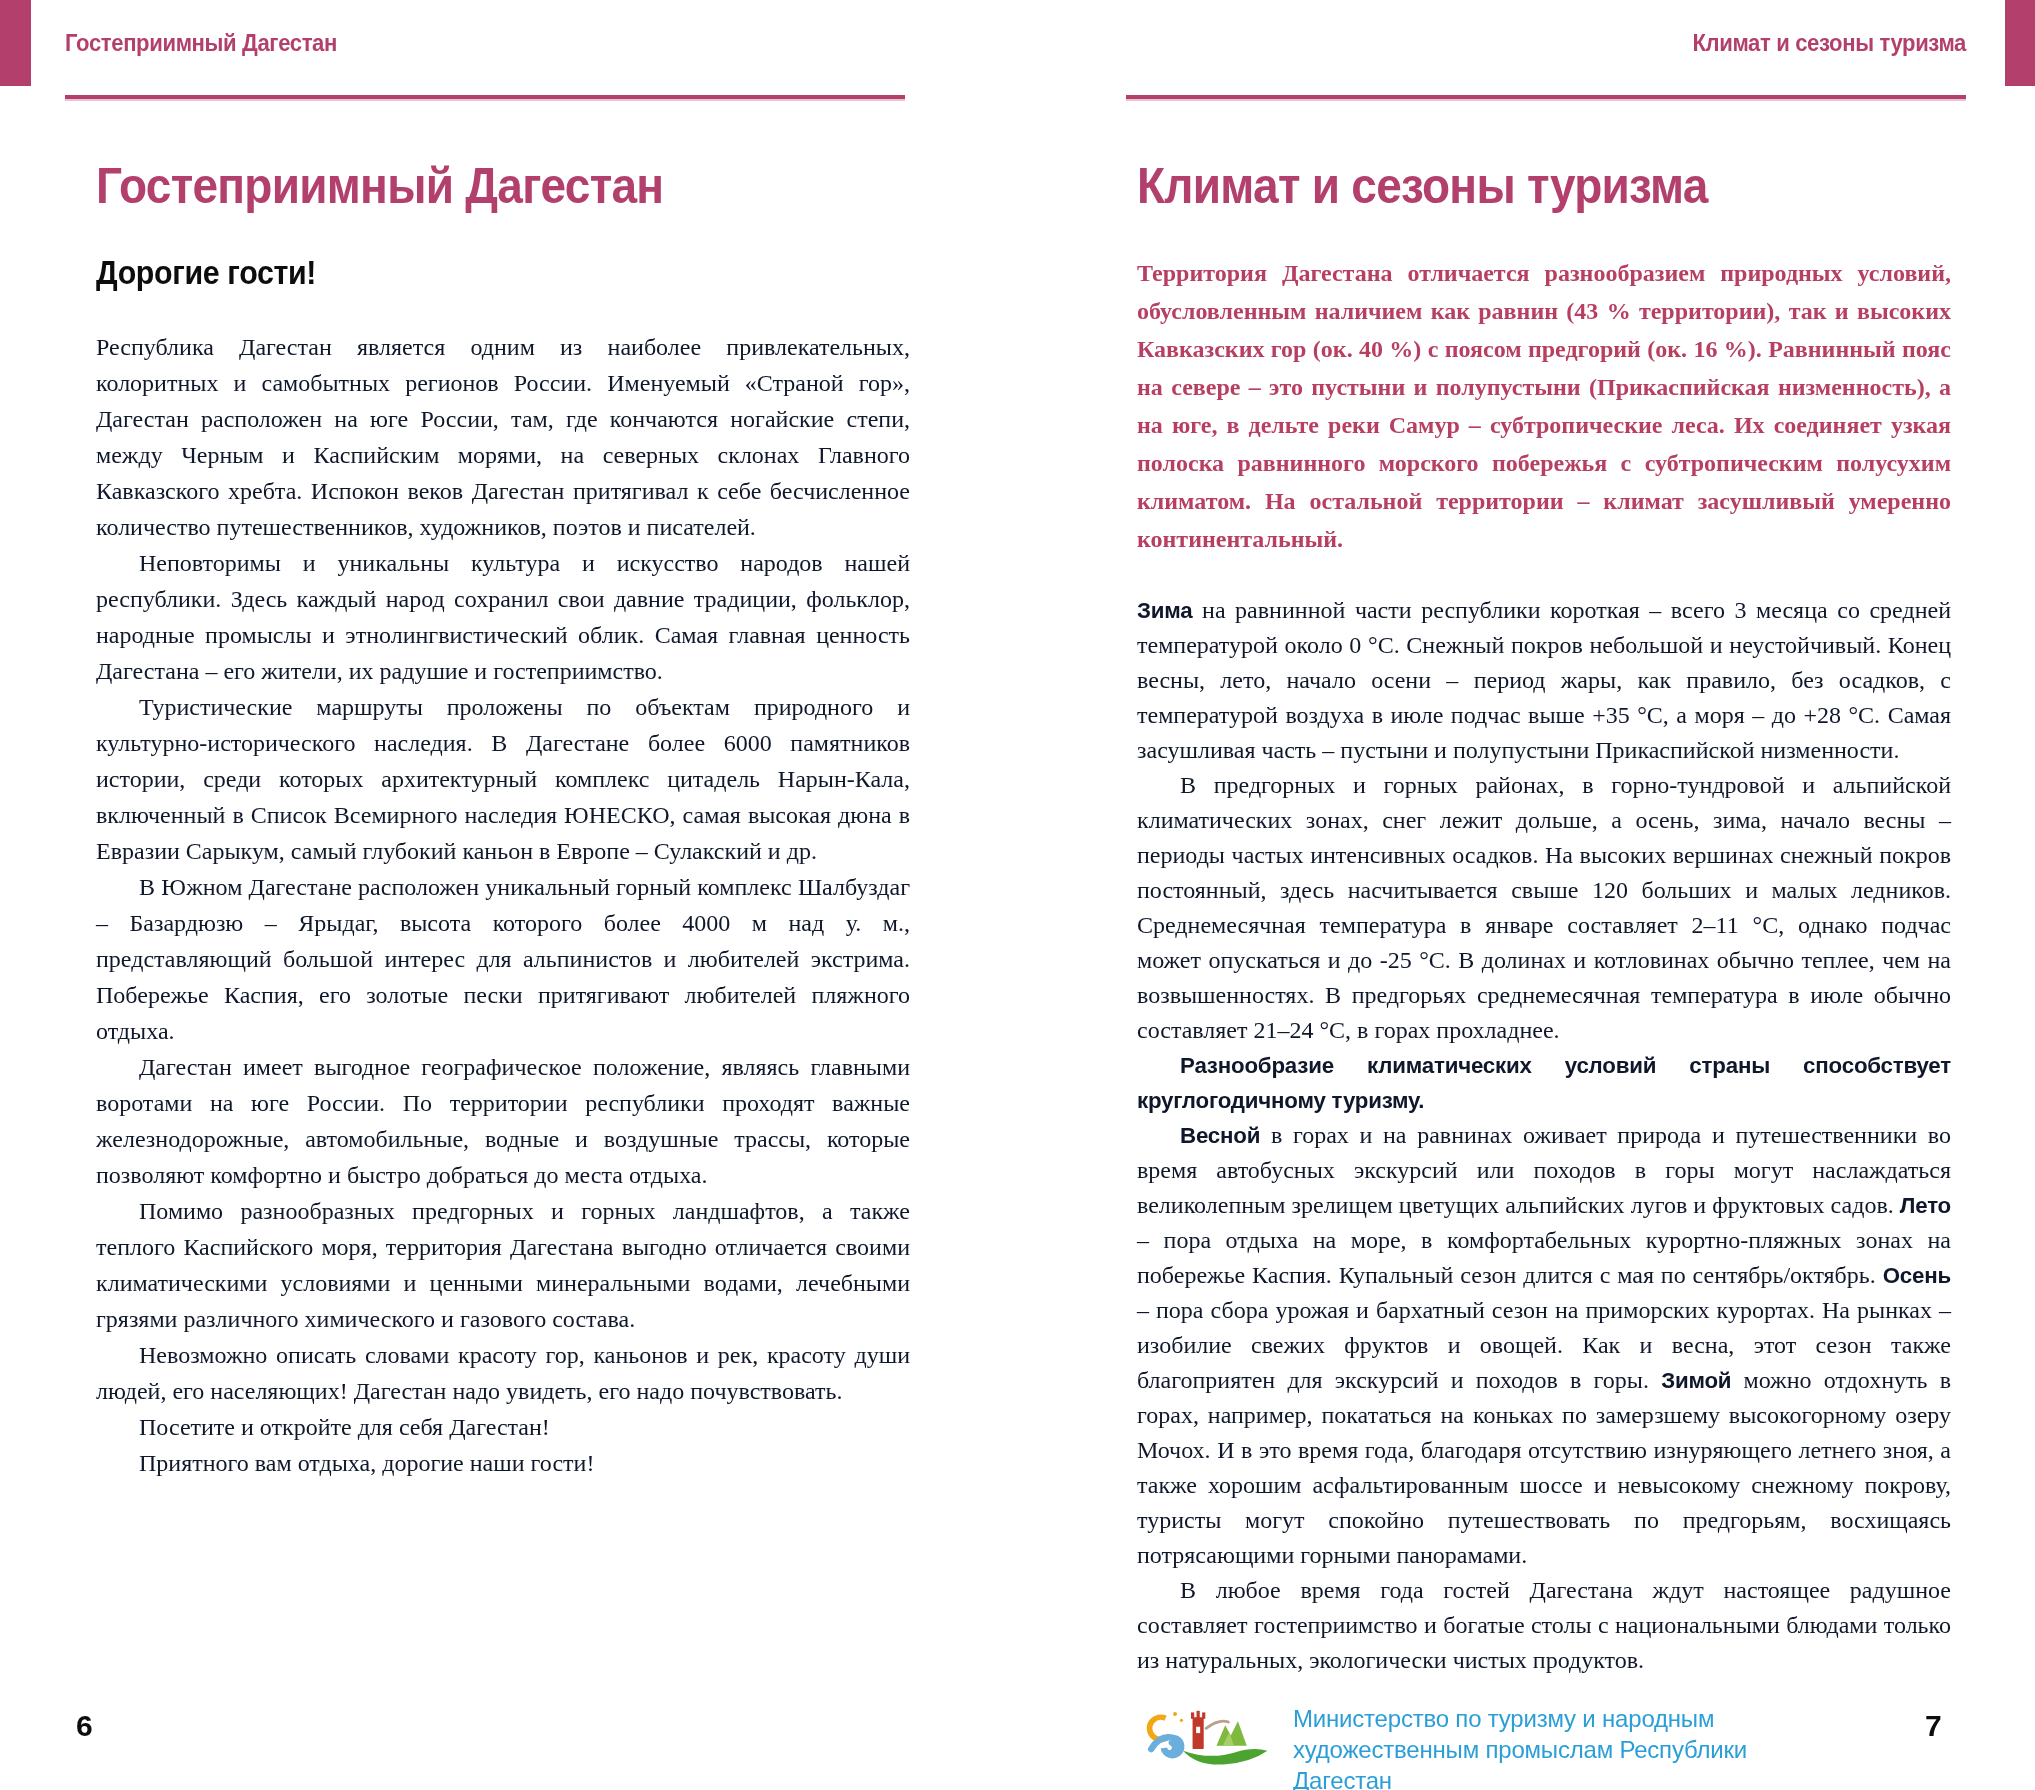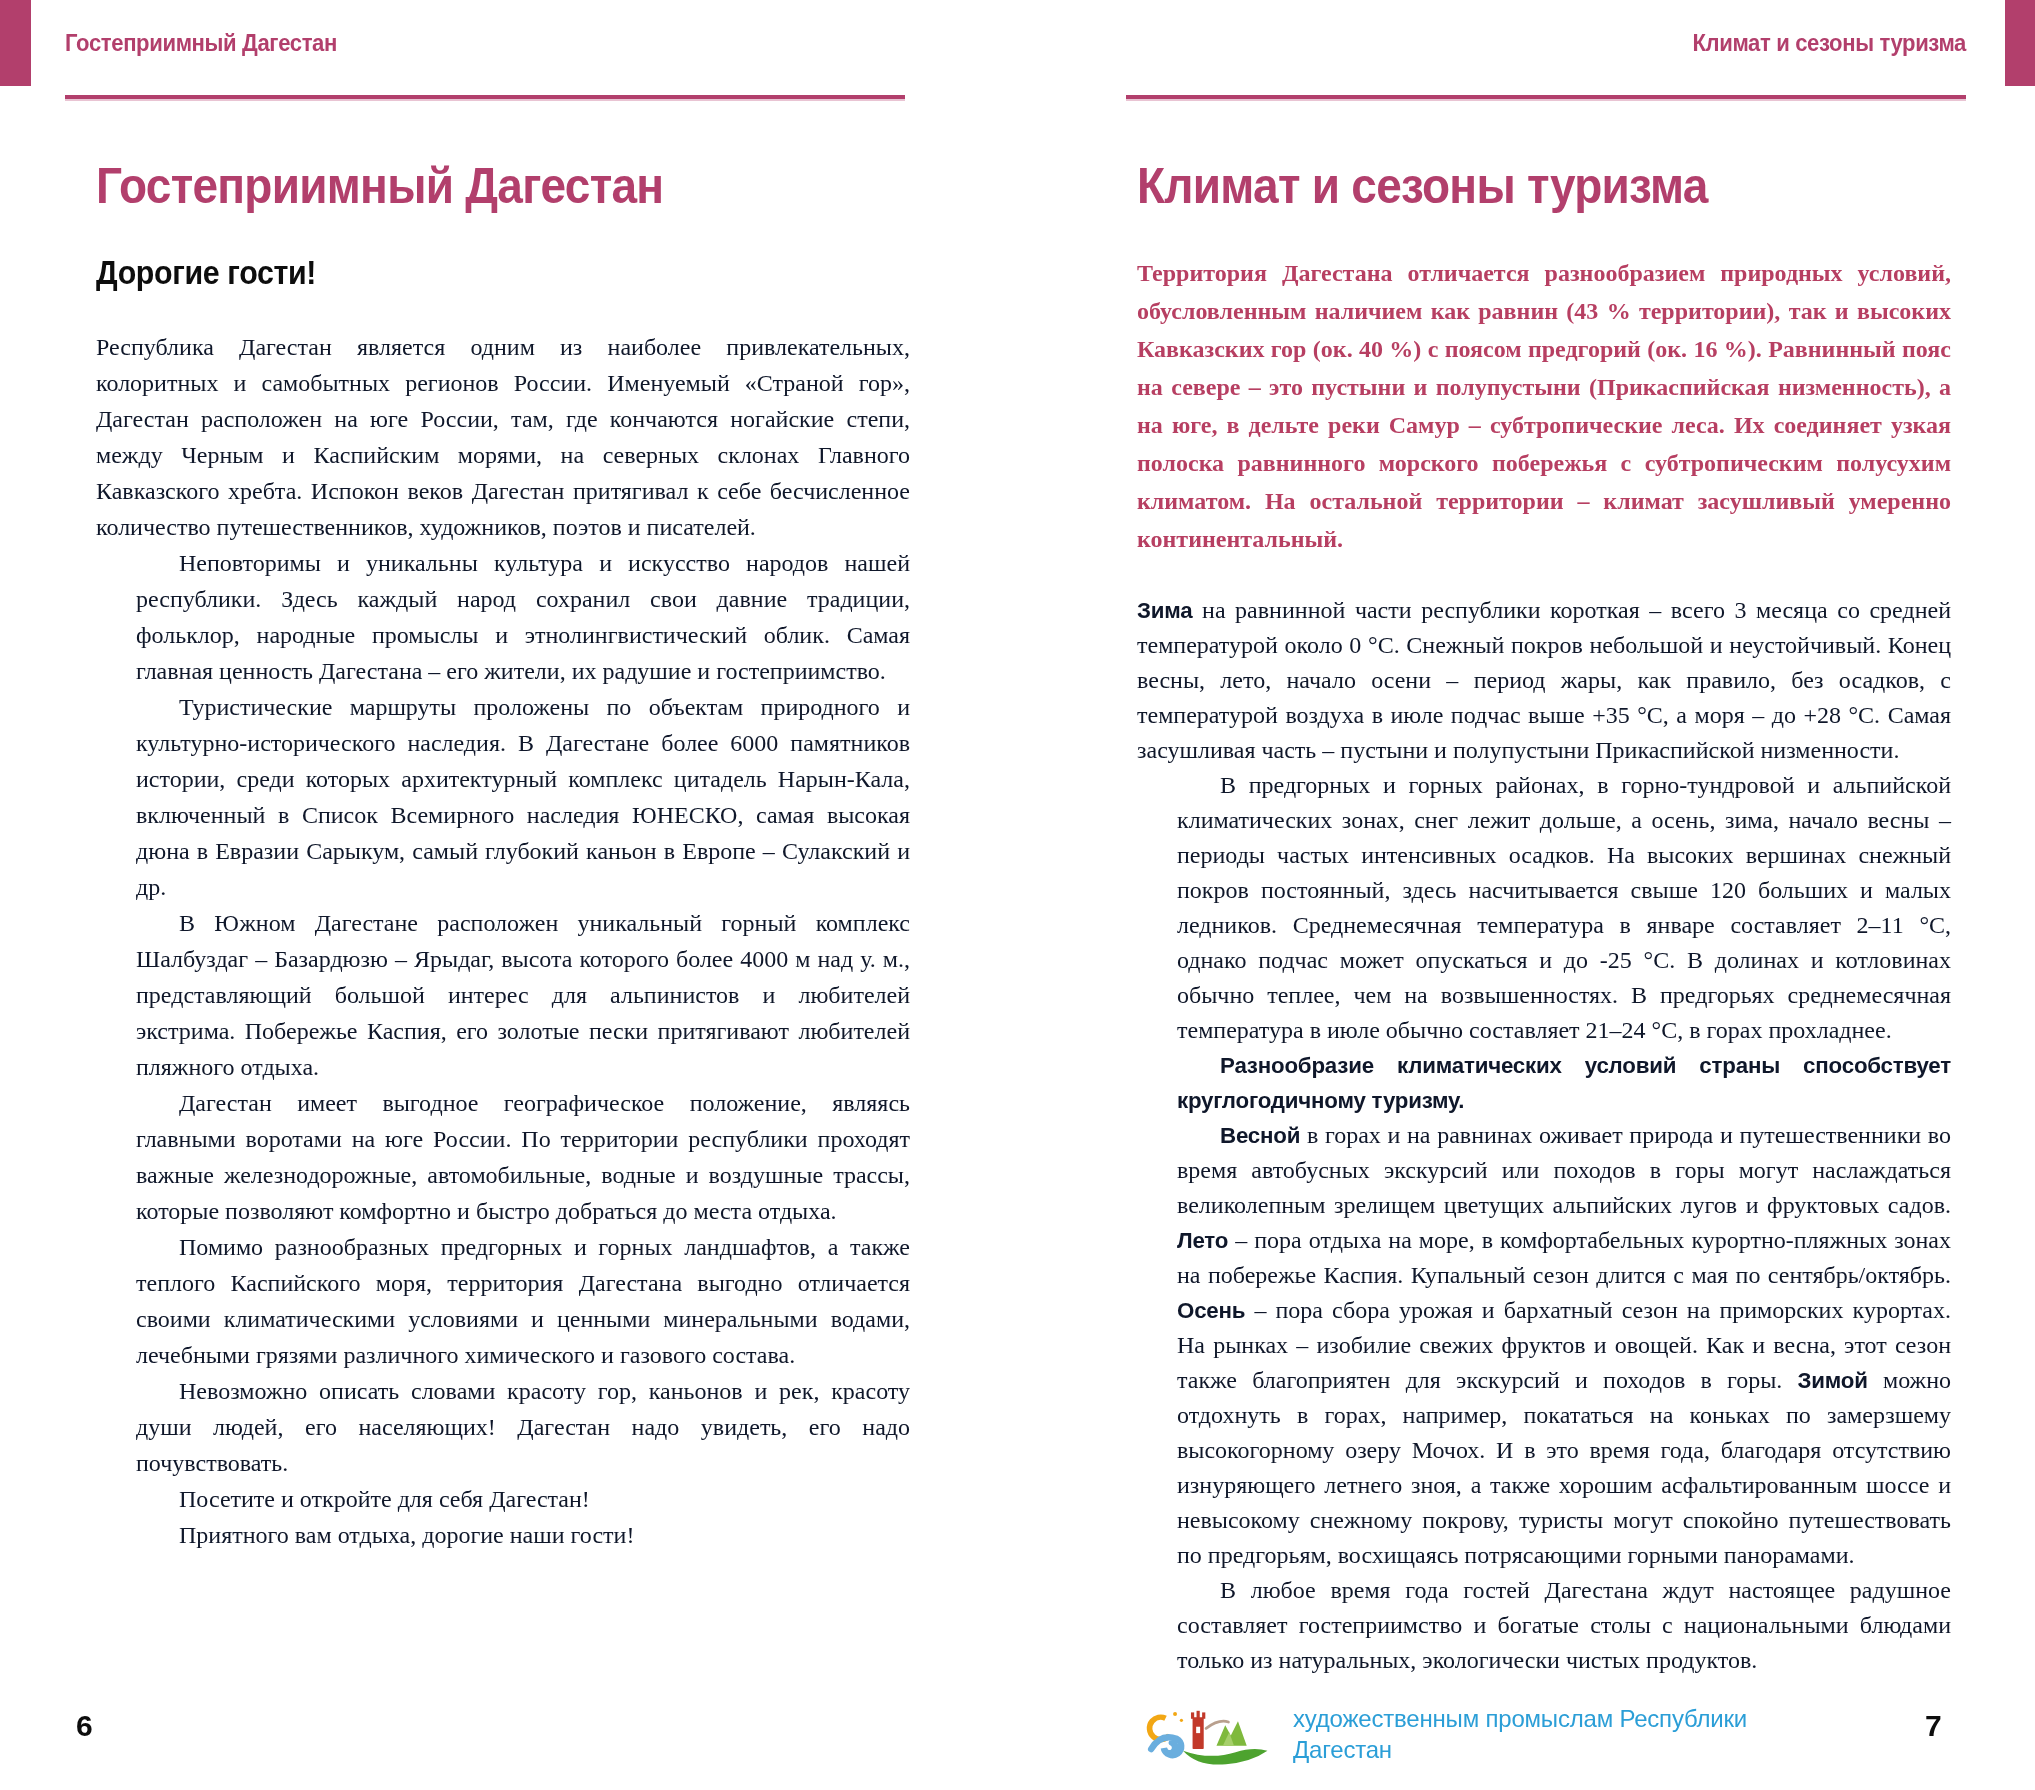--- a/index.html
+++ b/index.html
@@ -32,21 +32,21 @@
   h2.sub-title{
     position:absolute;top:254px;margin:0;font-family:"Liberation Sans","DejaVu Sans",sans-serif;
     font-weight:700;font-size:33px;color:#0d0d0d;letter-spacing:-0.4px;
     transform:scaleX(.92);transform-origin:left center;white-space:nowrap;
   }
   .column{position:absolute;width:814px;}
   .col-left-body{left:96px;top:329px;}
   .col-right-body{left:1137px;top:254px;}
   .column p{margin:0;text-align:justify;font-size:24px;line-height:36px;color:#0f172a;}
   .col-right-body p{line-height:35px;}
-  .column p.indent{text-indent:43px;margin-left:40px;}
+  .column p.indent{text-indent:43px;}
   .column p b{
     font-family:"Liberation Sans","DejaVu Sans",sans-serif;font-weight:700;font-size:22.3px;
     letter-spacing:-0.2px;
   }
   p.lead{
     font-weight:700;color:var(--lead);line-height:38px !important;
     margin-bottom:35px !important;
   }
   .page-number{
     position:absolute;top:1709px;font-family:"Liberation Sans","DejaVu Sans",sans-serif;
@@ -111,15 +111,16 @@
     <rect x="64" y="14" width="4" height="8"></rect>
     <rect x="71" y="12" width="4" height="10"></rect>
     <rect x="78" y="14" width="4" height="8"></rect>
   </g>
   <rect x="70.5" y="32" width="5" height="8" fill="#ffffff"></rect>
   <path d="M96 56 l11 -26 l7 13 l9 -18 l11 31 z" fill="var(--logo_mountain)"></path>
   <path d="M104 56 l8 -17 l6 17 z" fill="#a6cf6b"></path>
   <path d="M54 62 q34 12 66 2 q22 -7 40 -2 q-20 14 -52 17 q-36 3 -54 -17 z" fill="var(--logo_swoosh)"></path>
 </svg>
 <div class="ministry">
+  <div>Министерство по туризму и народным</div>
   <div>художественным промыслам Республики Дагестан</div>
 </div>
 
 
 </body></html>

